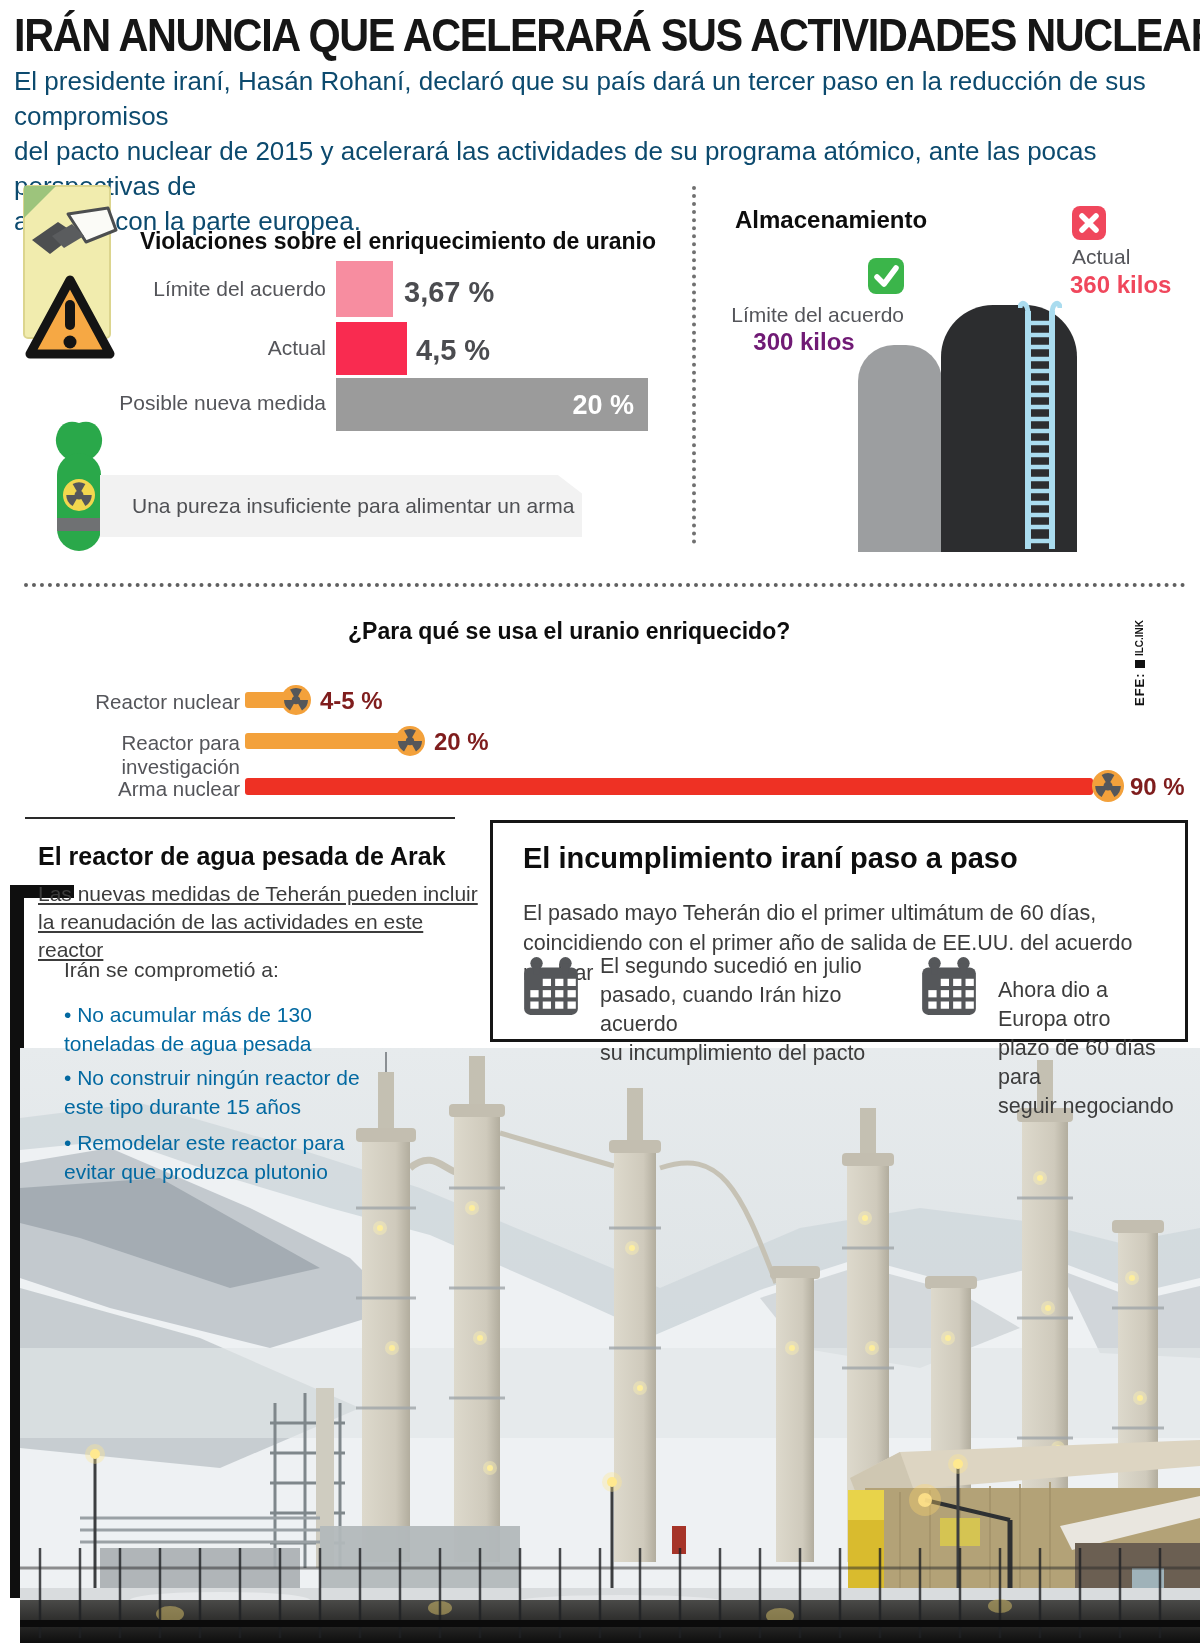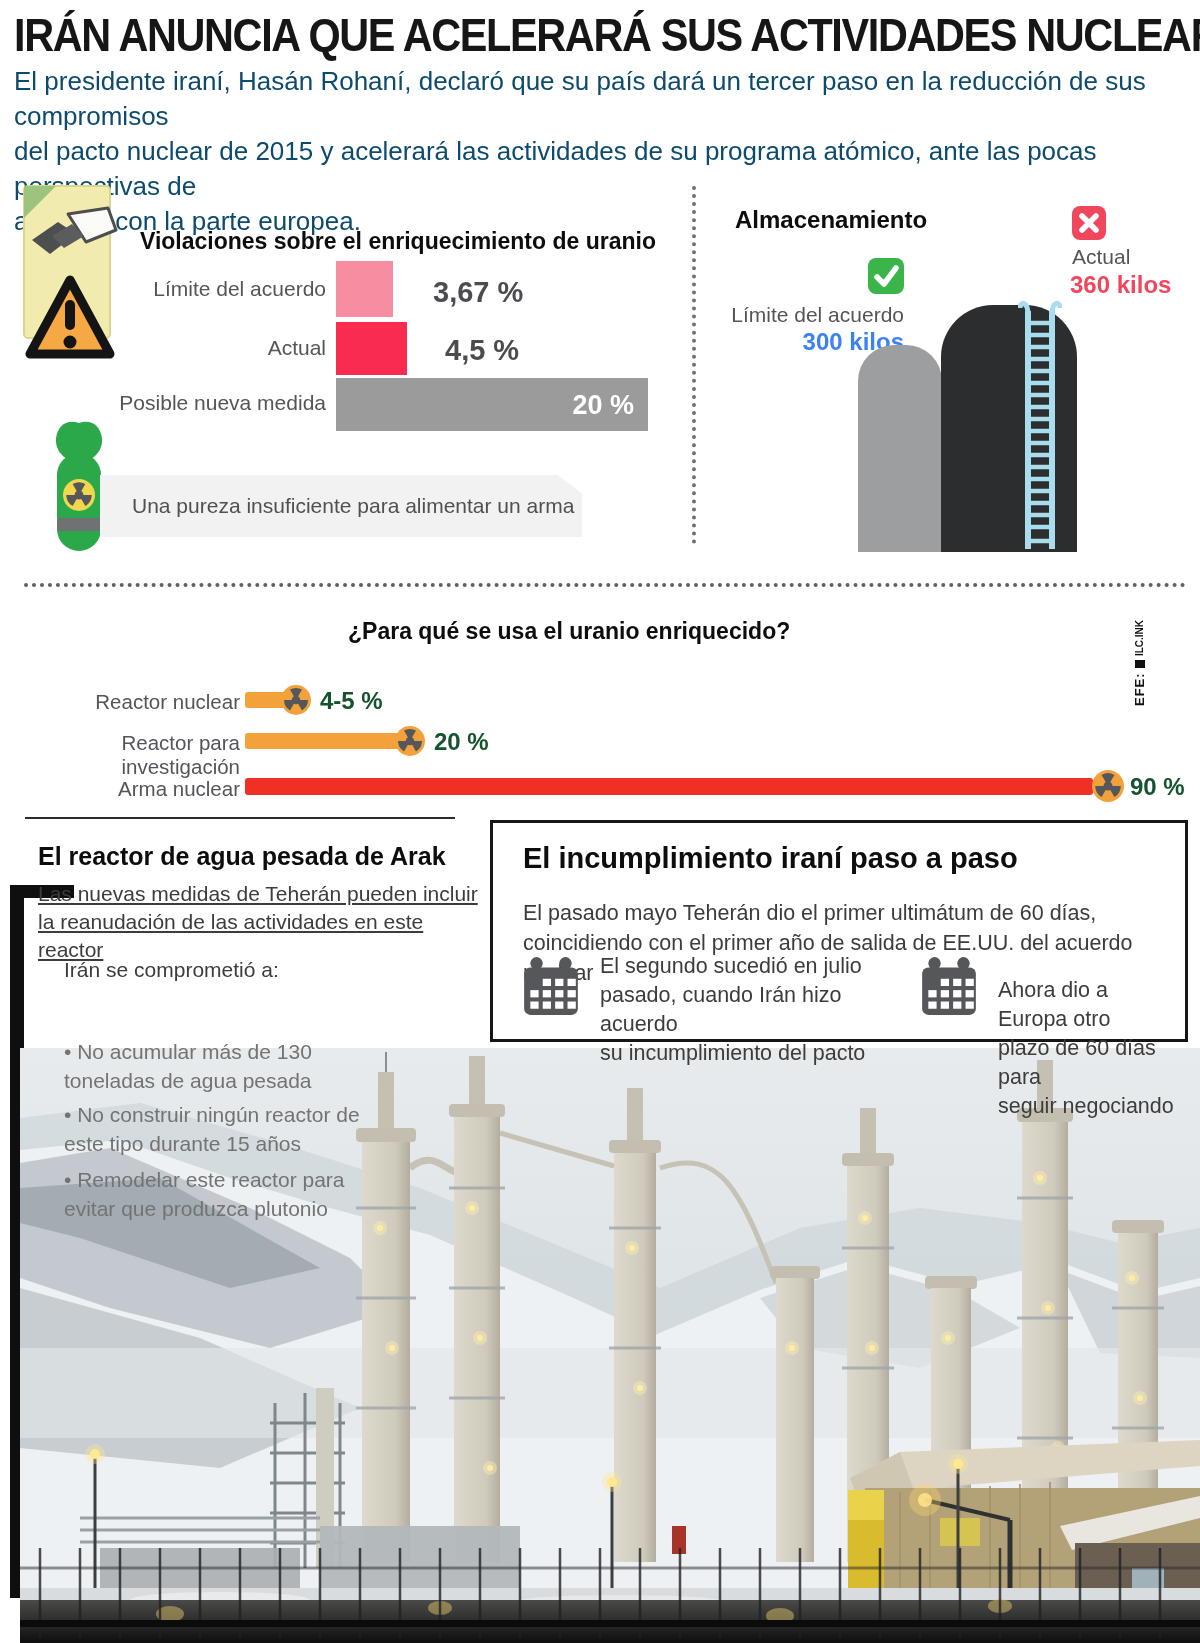--- a/index.html
+++ b/index.html
@@ -20,21 +20,21 @@
   #intro-text {
     left:14px; top:64px; width:1160px; font-size:26px; line-height:35px; color:#0c4a6e;
   }
 
   
   .sec-h { position:absolute; font-weight:bold; color:#0d0d0d; font-size:24px; }
 
   
   .v-label { position:absolute; left:0; width:326px; text-align:right;
              font-size:21px; color:#54555a; }
-  .v-value { position:absolute; font-size:29px; font-weight:bold; color:#4b4c50;margin-left:29px; }
+  .v-value { position:absolute; font-size:29px; font-weight:bold; color:#4b4c50; }
   .v-bar   { position:absolute; left:336px; }
   #v-bar-3 { color:#fff; font-size:27px; font-weight:bold; text-align:right;
              padding:12px 14px 0 0; }
   #v-note {
     left:100px; top:475px; width:482px; height:62px; background:#f2f2f2;
     clip-path:polygon(0 0, 95% 0, 100% 30%, 100% 100%, 0 100%);
     font-size:21px; color:#4f5054; line-height:62px; padding-left:32px;
   }
 
   
@@ -44,49 +44,49 @@
 
   
   .tank { position:absolute; }
   #tank-limit  { left:858px; top:345px; width:84px;  height:207px; background:#9c9ea0;
                  border-radius:36px 36px 0 0; }
   #tank-actual { left:941px; top:305px; width:136px; height:247px; background:#2c2d2f;
                  border-radius:52px 52px 0 0; }
   .s-lbl { position:absolute; font-size:21px; color:#54555a; }
   .s-val { position:absolute; font-size:24px; font-weight:bold; }
   #storage-limit-label  { left:704px; top:303px; width:200px; text-align:right; }
-  #storage-limit-value  { left:704px; top:328px; width:200px; text-align:right; color:#3b82f6; }
+  #storage-limit-value  { left:704px; top:328px; width:200px; text-align:center; color:#701a75; }
   #storage-actual-label { left:1072px; top:245px; }
   #storage-actual-value { left:1070px; top:271px; color:#f0475c; }
 
   
   .u-label { position:absolute; left:0; width:240px; text-align:right;
              font-size:20.5px; color:#54555a; }
   .u-bar   { position:absolute; left:245px; border-radius:3px; }
-  .u-value { position:absolute; font-size:24px; font-weight:bold; color:#14532d; }
+  .u-value { position:absolute; font-size:24px; font-weight:bold; color:#7f1d1d; }
   .u-icon  { position:absolute; }
 
   
   #credit {
     left:1132px; top:706px; width:86px; transform:rotate(-90deg);
     transform-origin:0 0; display:flex; align-items:center; gap:4px;
     font-weight:bold; color:#111; white-space:nowrap;
   }
   #credit .agency { font-size:13px; letter-spacing:1px; }
   #credit .sq { display:inline-block; width:10px; height:10px; background:#111; }
   #credit .link { font-size:10px; }
 
   
   #arak-heading { left:38px; top:842px; font-size:25px; }
   #arak-bracket-v { left:10px; top:885px; width:14px; height:713px; background:#0f0f0f; }
   #arak-bracket-h { left:10px; top:885px; width:64px; height:13px; background:#0f0f0f; }
   #arak-intro { left:38px; top:880px; width:440px; font-size:21px; line-height:28px; color:#3c3c3c;text-decoration:underline; }
   #arak-commit-title { left:64px; top:958px; font-size:21px; color:#3c3c3c; }
   .arak-bullet { position:absolute; left:64px; width:330px; font-size:21px;
-                 line-height:29px; color:#737373; z-index:3;margin-top:37px; }
+                 line-height:29px; color:#0369a1; z-index:3; }
 
   
   #timeline-box { left:490px; top:820px; width:698px; height:222px;
                   border:3px solid #161616; background:#fff; z-index:3; }
   #timeline-heading { left:523px; top:842px; font-size:29px; z-index:4; }
   #timeline-intro { left:523px; top:898px; width:640px; font-size:21.5px;
                     line-height:30px; color:#3c3c3c; z-index:4; }
   .tl-item-text { position:absolute; font-size:21.5px; line-height:29px;
                   color:#3c3c3c; z-index:4; }
   #tl-text-1 { left:600px; top:952px; width:290px; }

